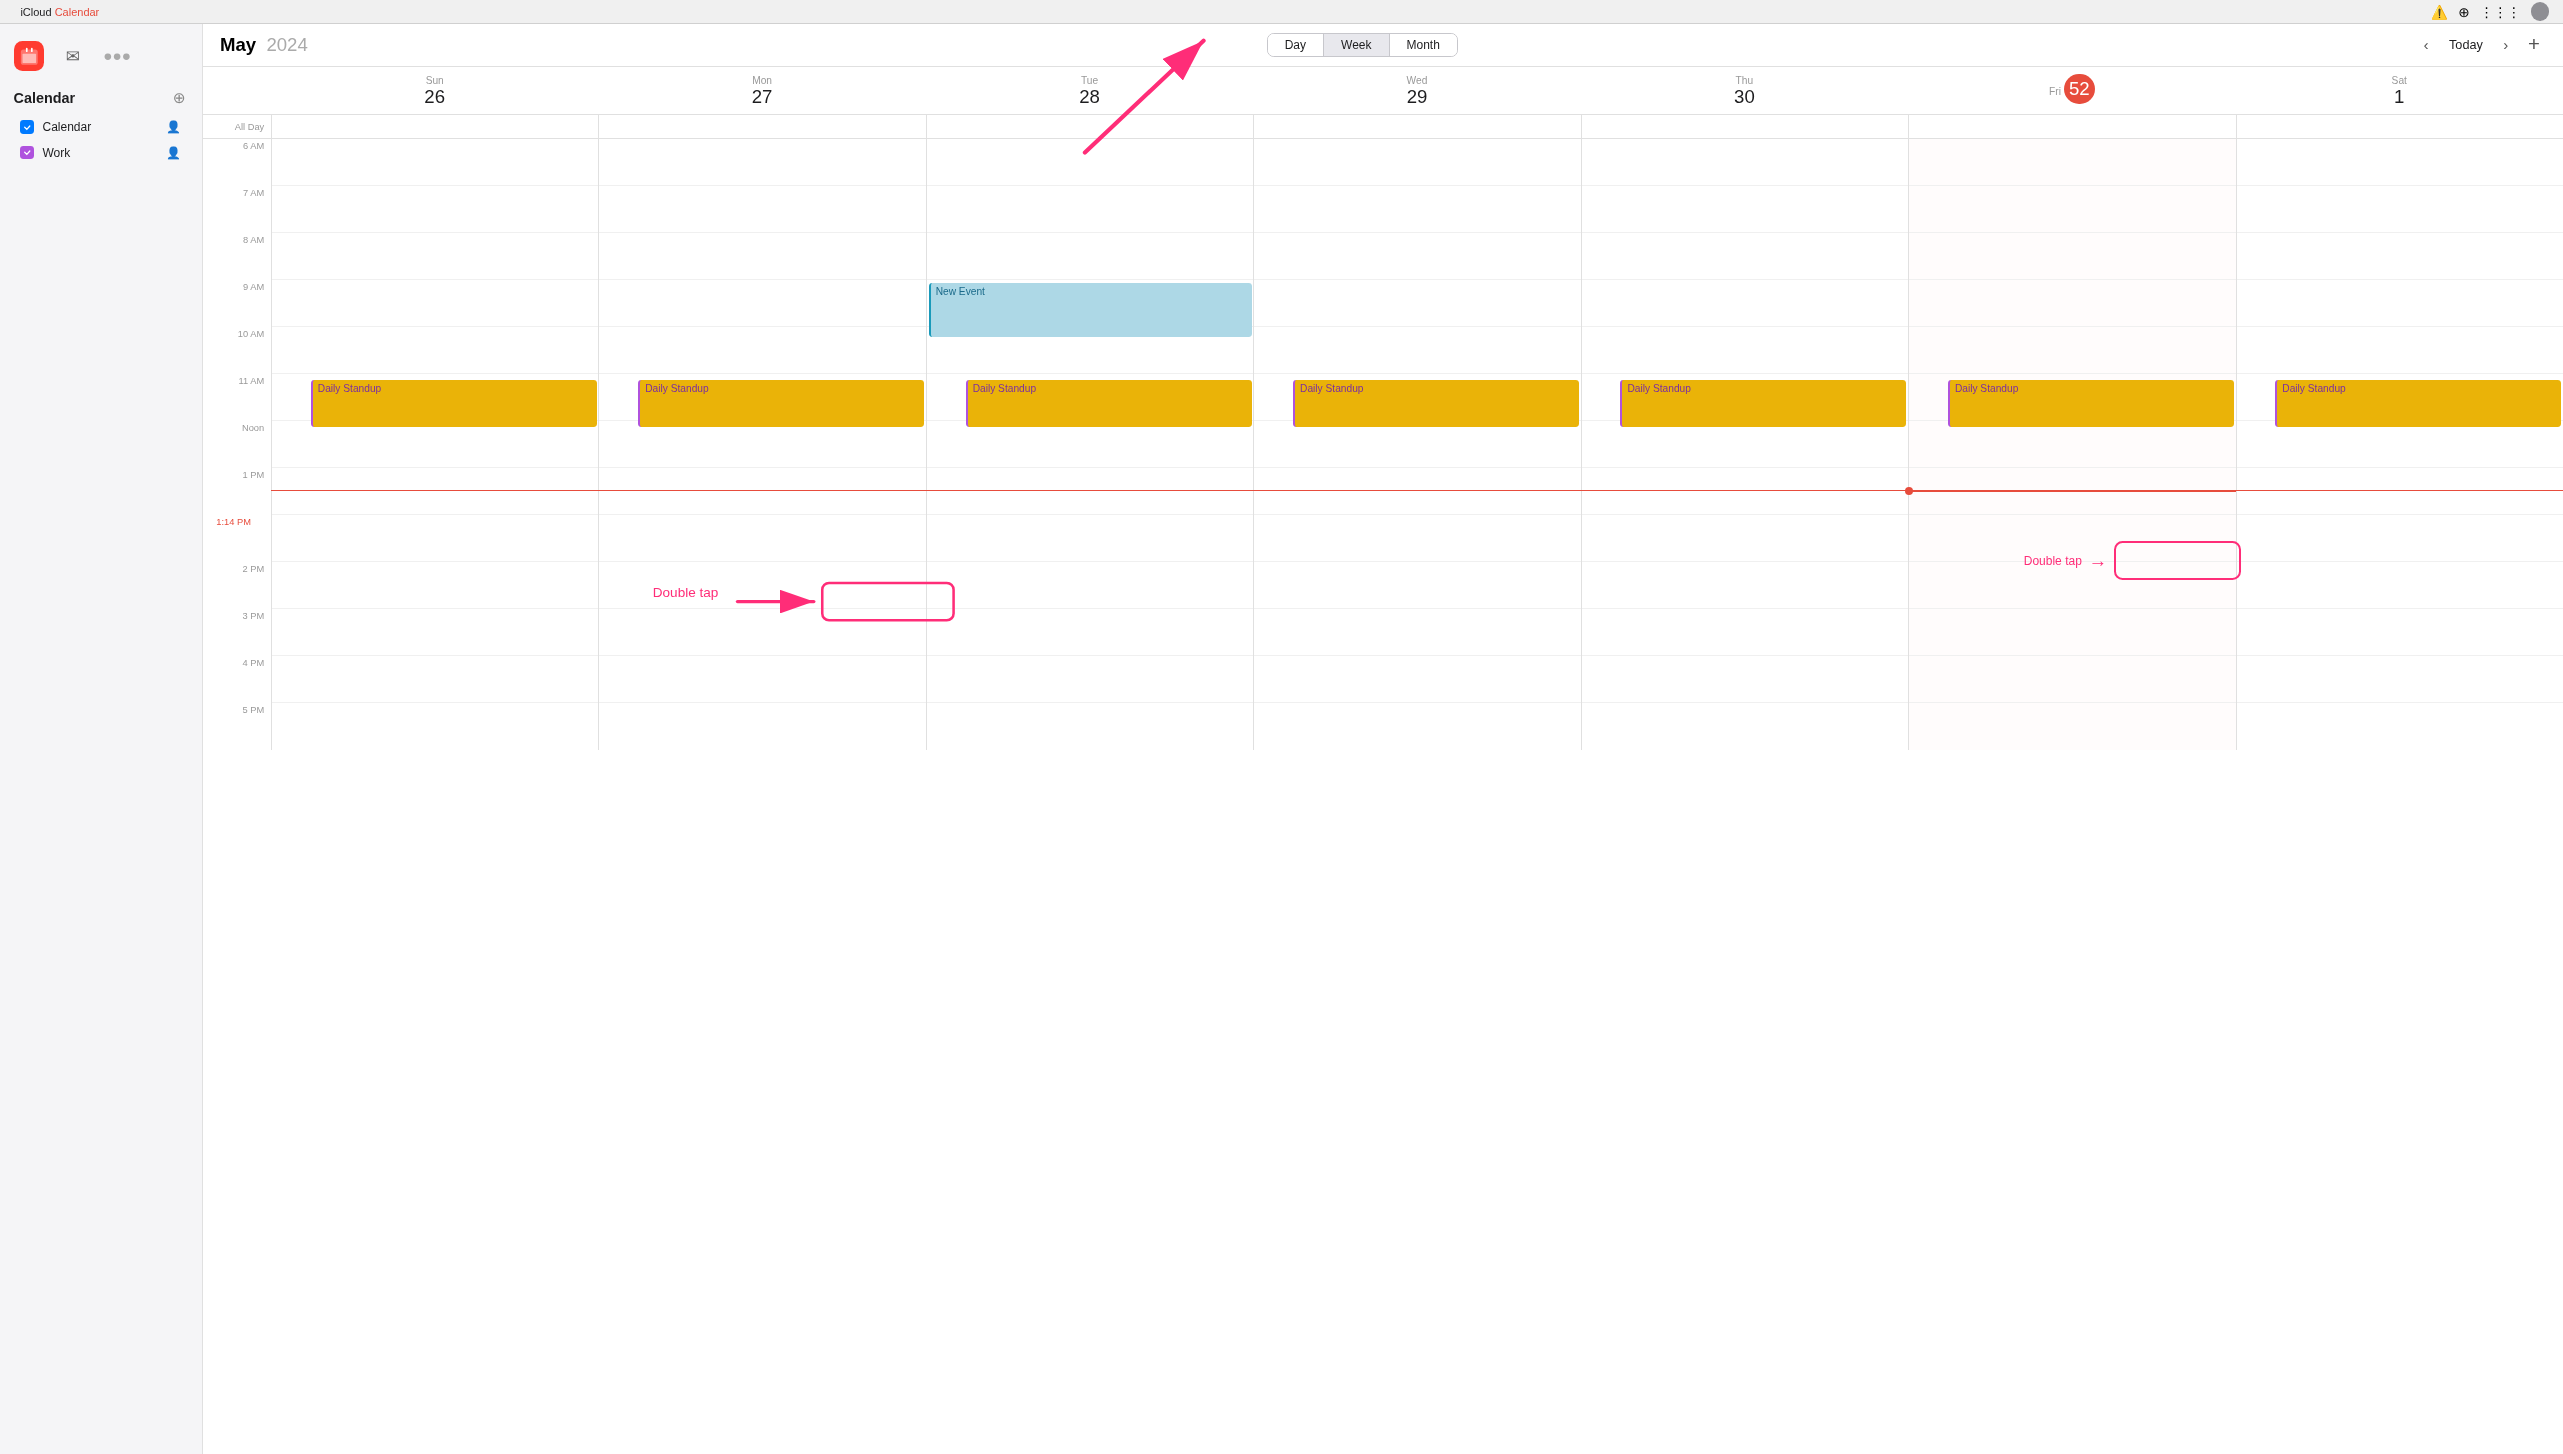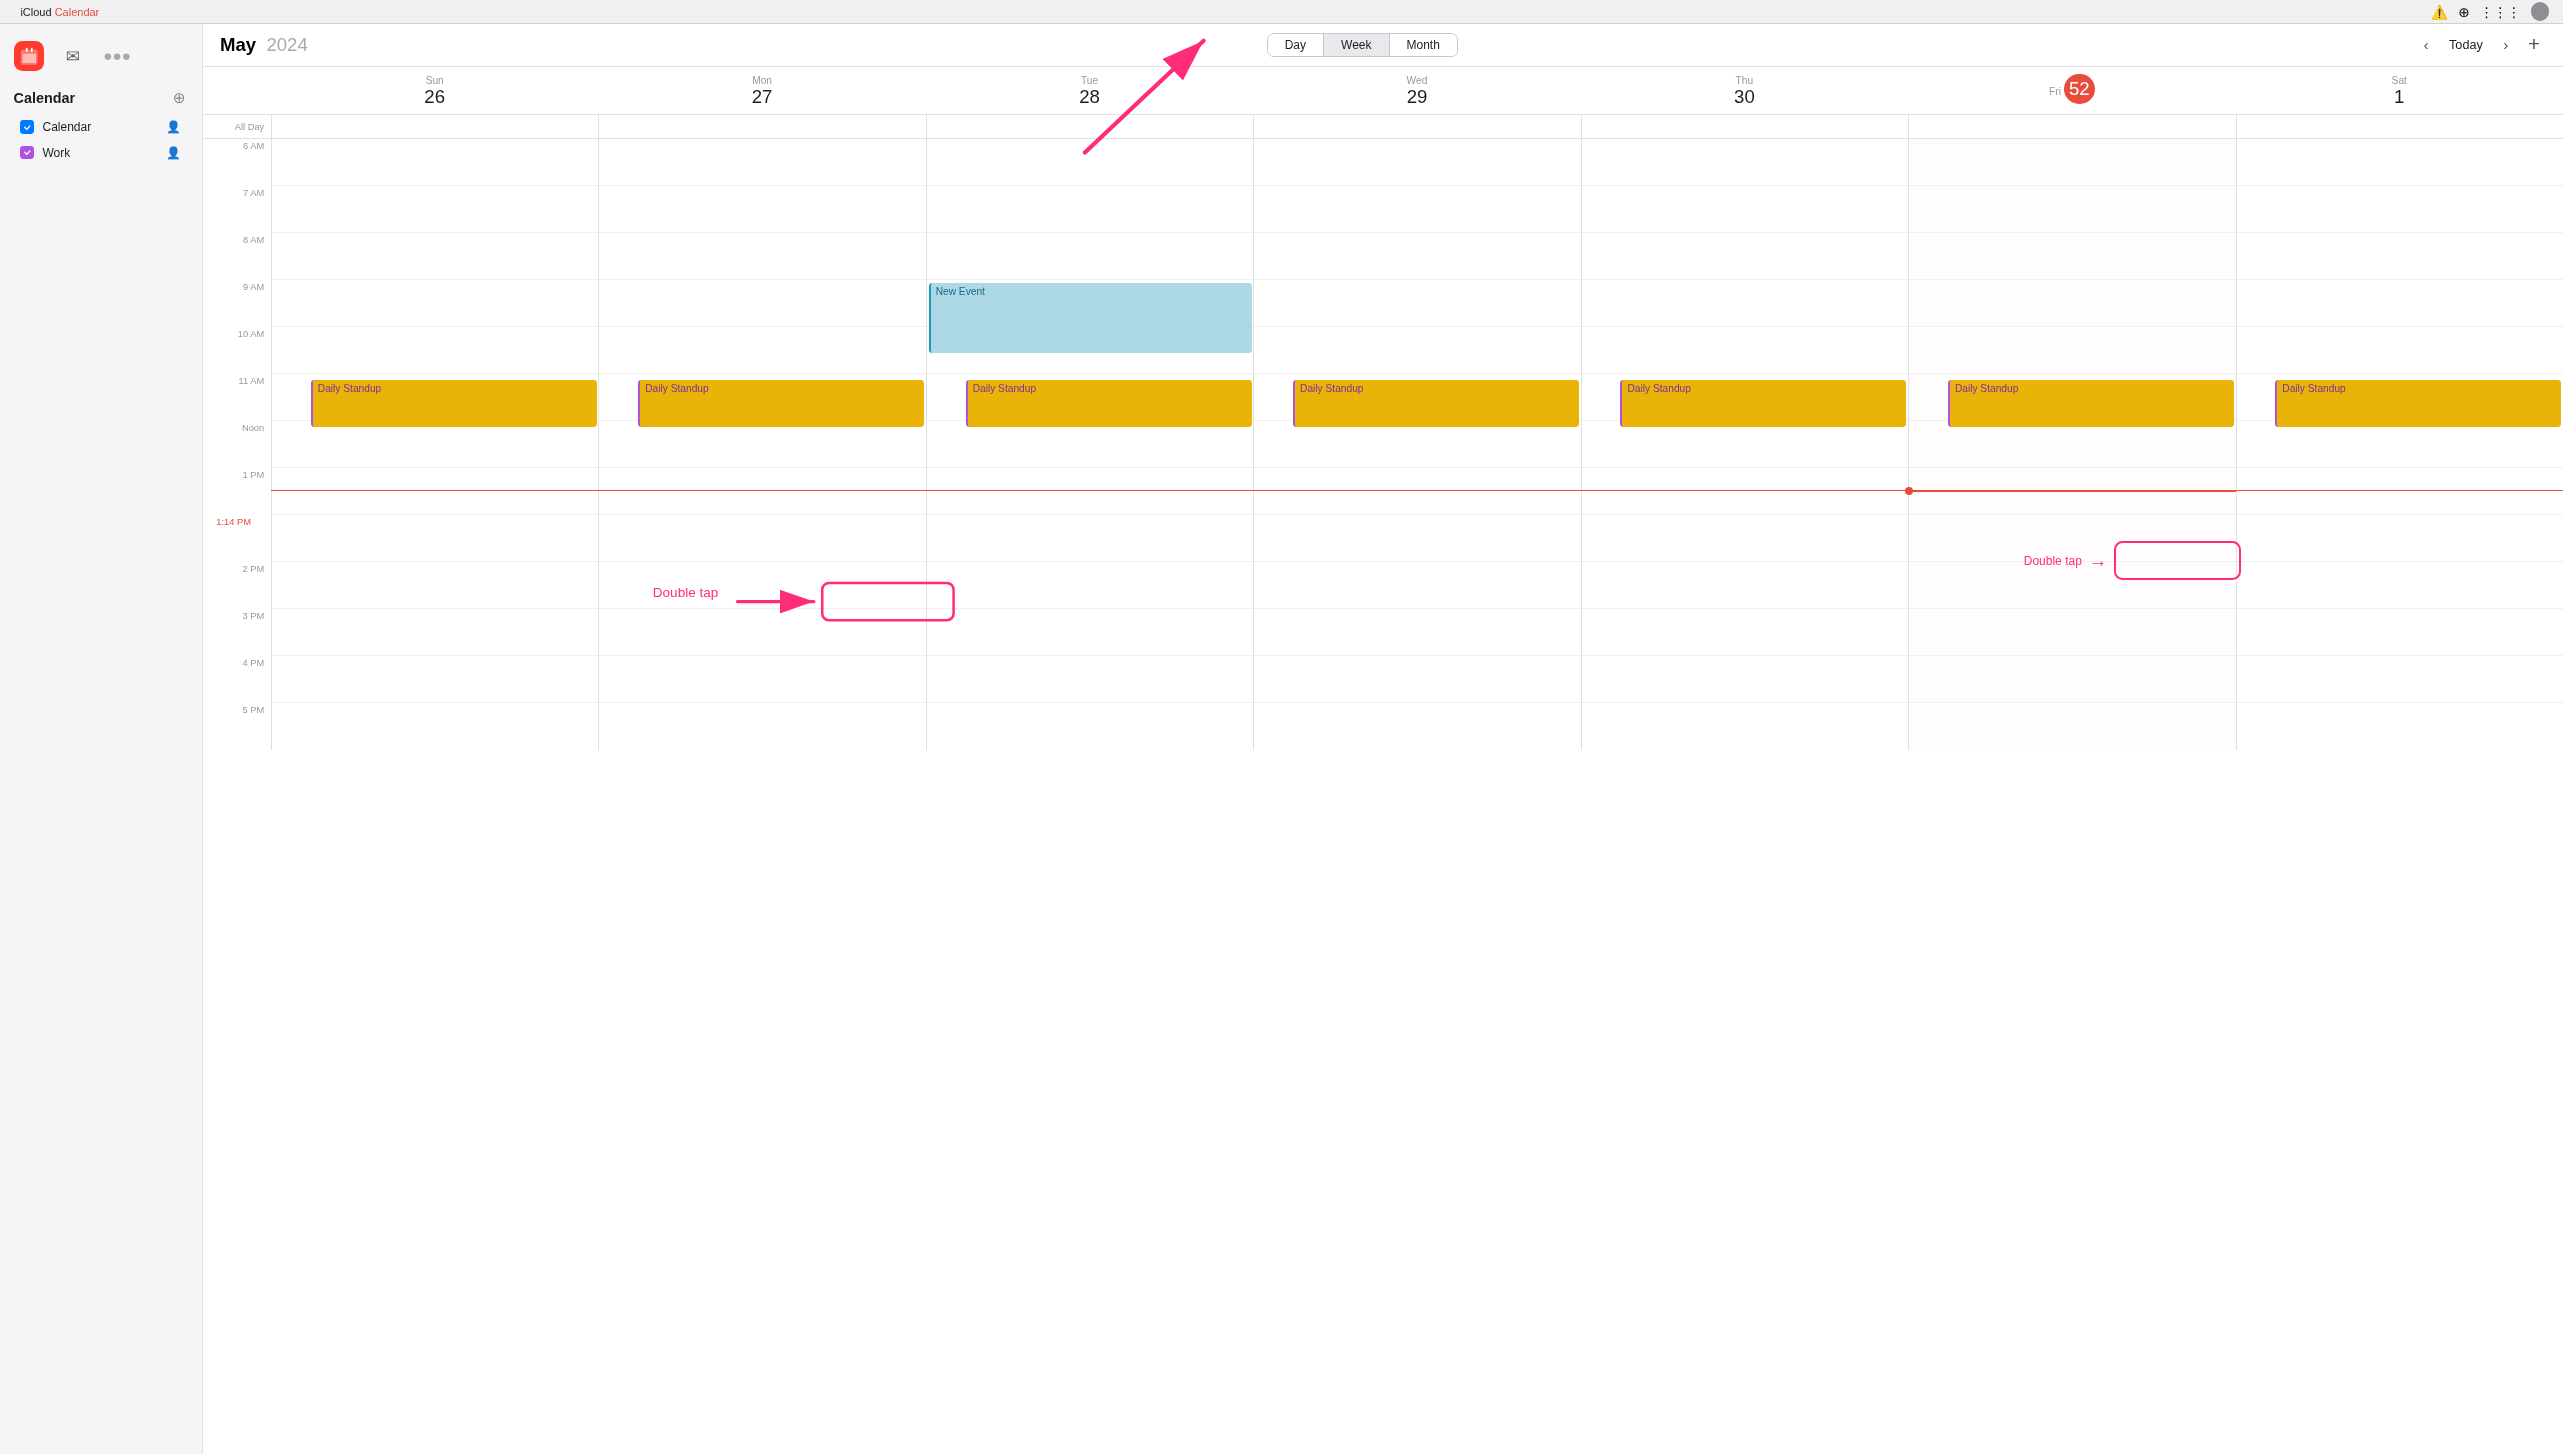--- a/index.html
+++ b/index.html
@@ -339,21 +339,21 @@
             <div class="hour-line"></div>
             <div class="hour-line"></div>
             <div class="hour-line"></div>
             <div class="hour-line"></div>
             <div class="hour-line"></div>
             <div class="hour-line"></div>
             <div class="hour-line"></div>
             <div class="hour-line"></div>
             <div class="hour-line"></div>
 
-            <div class="event blue" style="top: 144px; height: 70px;">
+            <div class="event blue" style="top: 144px; height: 54px;">
               <span>New Event</span>
             </div>
             <div class="event purple" style="top: 241px; height: 47px;">
               <span>Daily Standup</span>
             </div>
           </div>
 
           <div class="day-col" id="col-wed">
             <div class="hour-line"></div>
             <div class="hour-line"></div>

